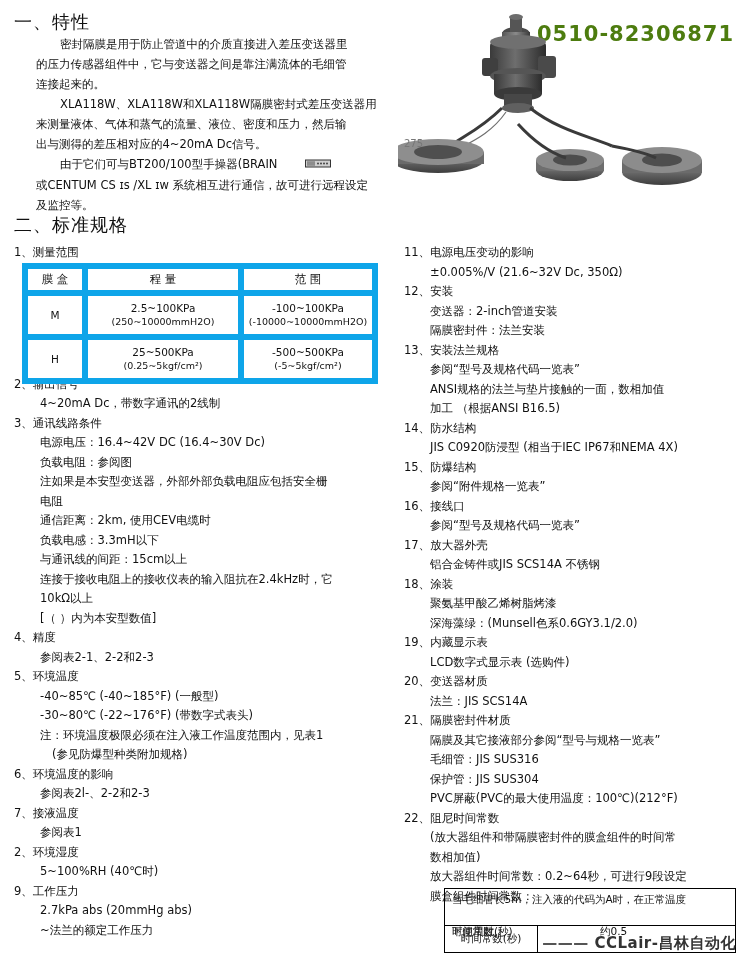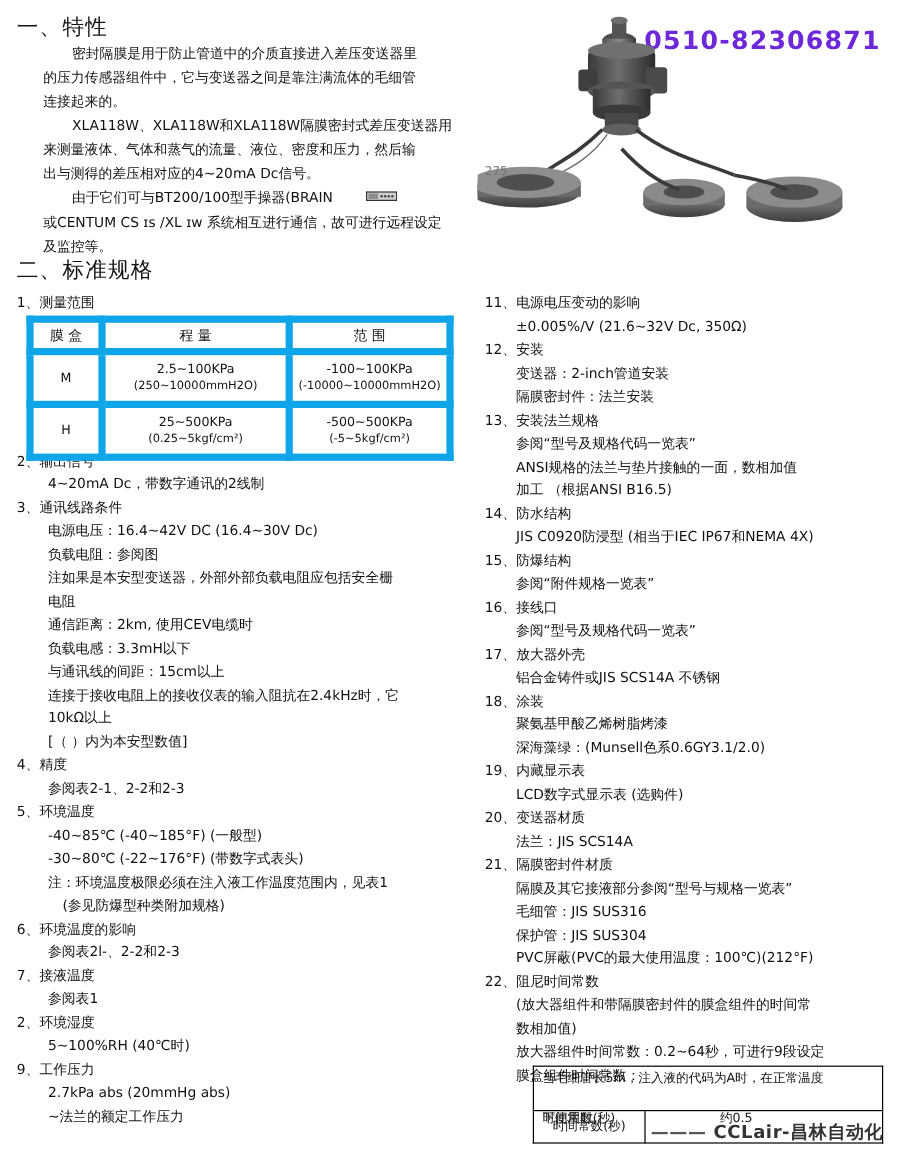--- a/index.html
+++ b/index.html
@@ -30,21 +30,21 @@
     left:36px;top:34px;width:385px;
     line-height:20px;
     text-align:justify;
   }
   .intro p{margin:0;text-indent:0;}
   .intro p.ind{text-indent:24px;}
 
   
   .phone{
     position:absolute;right:16px;top:22px;
-    color:#6d28d9;font-weight:bold;font-size:21px;
+    color:#4d7c0f;font-weight:bold;font-size:21px;
     letter-spacing:1px;
   }
 
   
   .photo{
     position:absolute;left:398px;top:12px;width:340px;height:185px;
   }
   .photo .num{
     position:absolute;left:6px;top:126px;color:#777;font-size:10px;
   }

